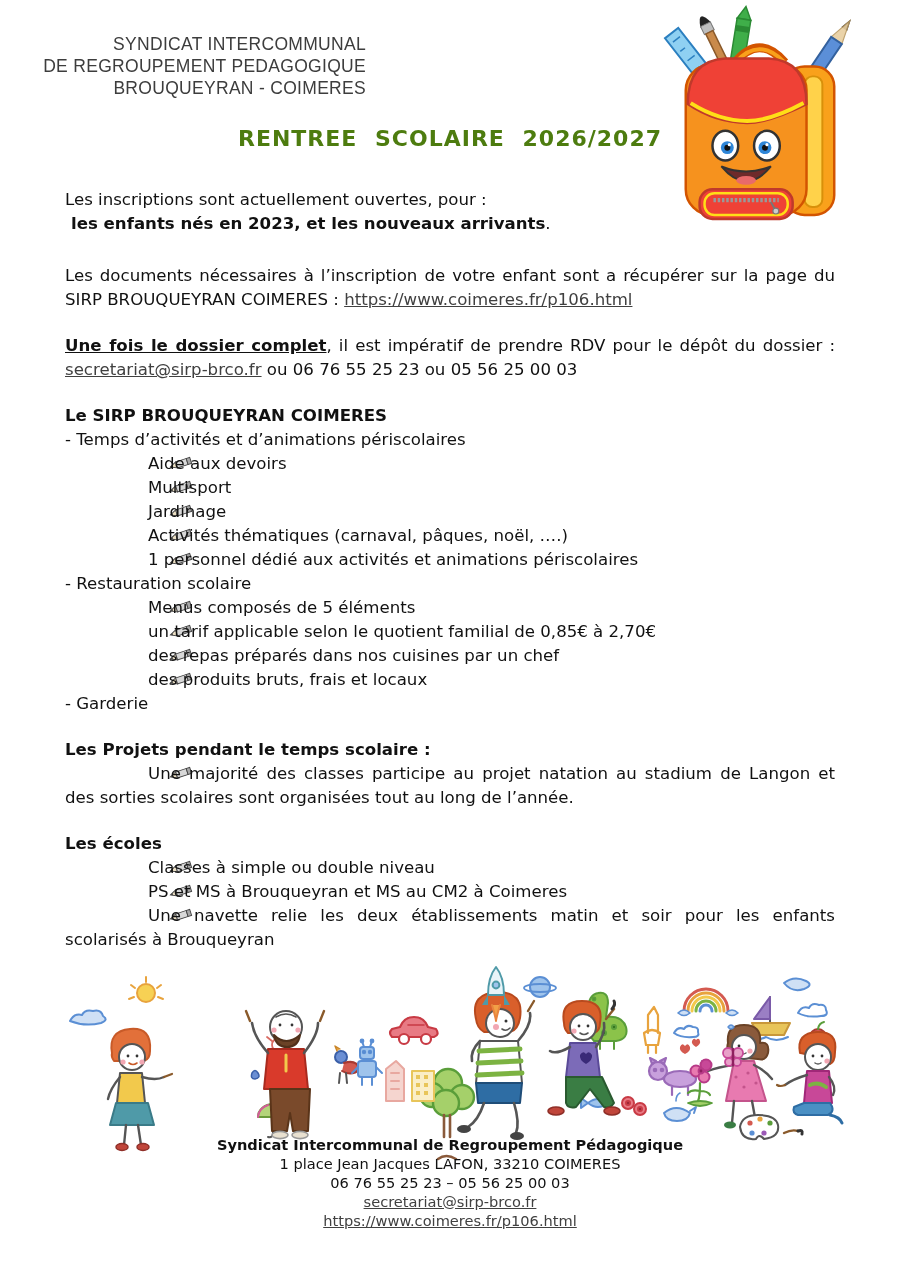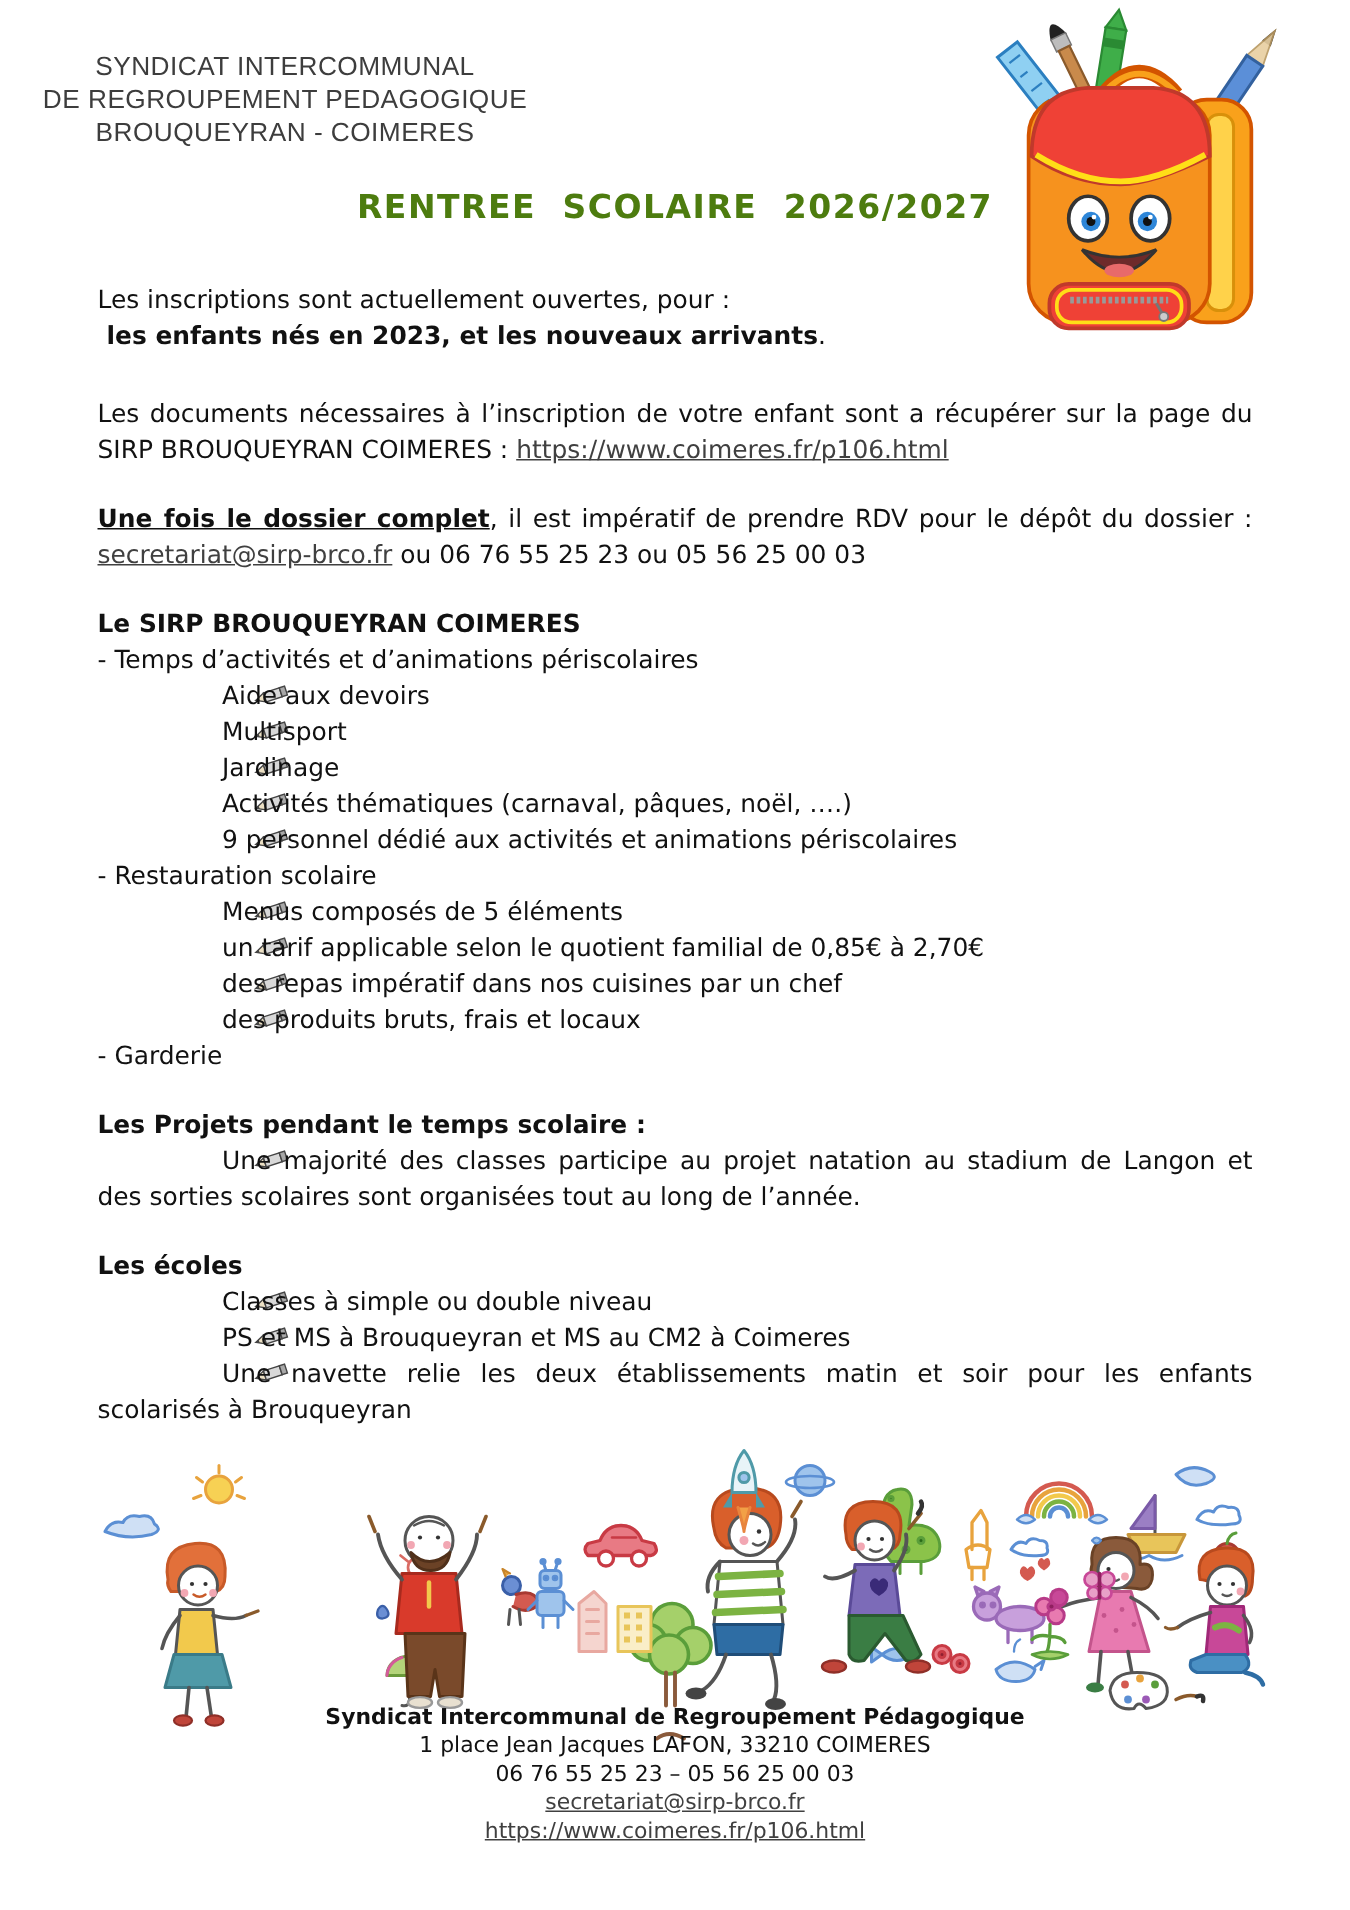--- a/index.html
+++ b/index.html
@@ -2,21 +2,21 @@
 <html><head>
 <meta charset="utf-8">
 <style>
   html,body { margin:0; padding:0; background:#ffffff; }
   .page {
     position:relative; width:900px; height:1273px; background:#fff;
     font-family:"DejaVu Sans", sans-serif; color:#111; overflow:hidden;
   }
   
   .org {
-    position:absolute; top:33px; left:14px; width:352px; text-align:center;
+    position:absolute; top:33px; left:14px; width:352px; text-align:right;
     font-family:"Liberation Sans", sans-serif; font-size:17.5px; line-height:22px;
     color:#3d3d3d; letter-spacing:0.3px;
   }
   
   .backpack { position:absolute; top:5px; right:42px; width:198px; height:218px; }
   .backpack svg { width:100%; height:100%; overflow:visible; }
   
   .title {
     position:absolute; top:126px; left:0; width:100%; text-align:center;
     font-size:22px; font-weight:bold; letter-spacing:1px; word-spacing:9px; color:#4d7c0f;
@@ -168,21 +168,21 @@
                 <rect x="20" y="4.6" width="4" height="6.8" fill="#a8a8a8" stroke="#444" stroke-width="1"></rect>
               </g>
             </svg></span><span>Activités thématiques (carnaval, pâques, noël, ….)</span></p>
       <p class="li"><span class="pi"><svg viewBox="0 0 26 16" width="24" height="15">
               <g transform="rotate(-18 13 8)">
                 <polygon points="1,8 8,4.6 8,11.4" fill="#ece0c4" stroke="#444" stroke-width="1"></polygon>
                 <polygon points="1,8 3.6,6.7 3.6,9.3" fill="#444"></polygon>
                 <rect x="8" y="4.6" width="12" height="6.8" fill="#d8d8d8" stroke="#444" stroke-width="1"></rect>
                 <rect x="20" y="4.6" width="4" height="6.8" fill="#a8a8a8" stroke="#444" stroke-width="1"></rect>
               </g>
-            </svg></span><span>9 personnel dédié aux activités et animations périscolaires</span></p>
+            </svg></span><span>1 personnel dédié aux activités et animations périscolaires</span></p>
       <p>- Restauration scolaire</p>
       <p class="li"><span class="pi"><svg viewBox="0 0 26 16" width="24" height="15">
               <g transform="rotate(-18 13 8)">
                 <polygon points="1,8 8,4.6 8,11.4" fill="#ece0c4" stroke="#444" stroke-width="1"></polygon>
                 <polygon points="1,8 3.6,6.7 3.6,9.3" fill="#444"></polygon>
                 <rect x="8" y="4.6" width="12" height="6.8" fill="#d8d8d8" stroke="#444" stroke-width="1"></rect>
                 <rect x="20" y="4.6" width="4" height="6.8" fill="#a8a8a8" stroke="#444" stroke-width="1"></rect>
               </g>
             </svg></span><span>Menus composés de 5 éléments</span></p>
       <p class="li"><span class="pi"><svg viewBox="0 0 26 16" width="24" height="15">
@@ -193,21 +193,21 @@
                 <rect x="20" y="4.6" width="4" height="6.8" fill="#a8a8a8" stroke="#444" stroke-width="1"></rect>
               </g>
             </svg></span><span>un tarif applicable selon le quotient familial de 0,85€ à 2,70€</span></p>
       <p class="li"><span class="pi"><svg viewBox="0 0 26 16" width="24" height="15">
               <g transform="rotate(-18 13 8)">
                 <polygon points="1,8 8,4.6 8,11.4" fill="#ece0c4" stroke="#444" stroke-width="1"></polygon>
                 <polygon points="1,8 3.6,6.7 3.6,9.3" fill="#444"></polygon>
                 <rect x="8" y="4.6" width="12" height="6.8" fill="#d8d8d8" stroke="#444" stroke-width="1"></rect>
                 <rect x="20" y="4.6" width="4" height="6.8" fill="#a8a8a8" stroke="#444" stroke-width="1"></rect>
               </g>
-            </svg></span><span>des repas impératif dans nos cuisines par un chef</span></p>
+            </svg></span><span>des repas préparés dans nos cuisines par un chef</span></p>
       <p class="li"><span class="pi"><svg viewBox="0 0 26 16" width="24" height="15">
               <g transform="rotate(-18 13 8)">
                 <polygon points="1,8 8,4.6 8,11.4" fill="#ece0c4" stroke="#444" stroke-width="1"></polygon>
                 <polygon points="1,8 3.6,6.7 3.6,9.3" fill="#444"></polygon>
                 <rect x="8" y="4.6" width="12" height="6.8" fill="#d8d8d8" stroke="#444" stroke-width="1"></rect>
                 <rect x="20" y="4.6" width="4" height="6.8" fill="#a8a8a8" stroke="#444" stroke-width="1"></rect>
               </g>
             </svg></span><span>des produits bruts, frais et locaux</span></p>
       <p>- Garderie</p>
     </div>

